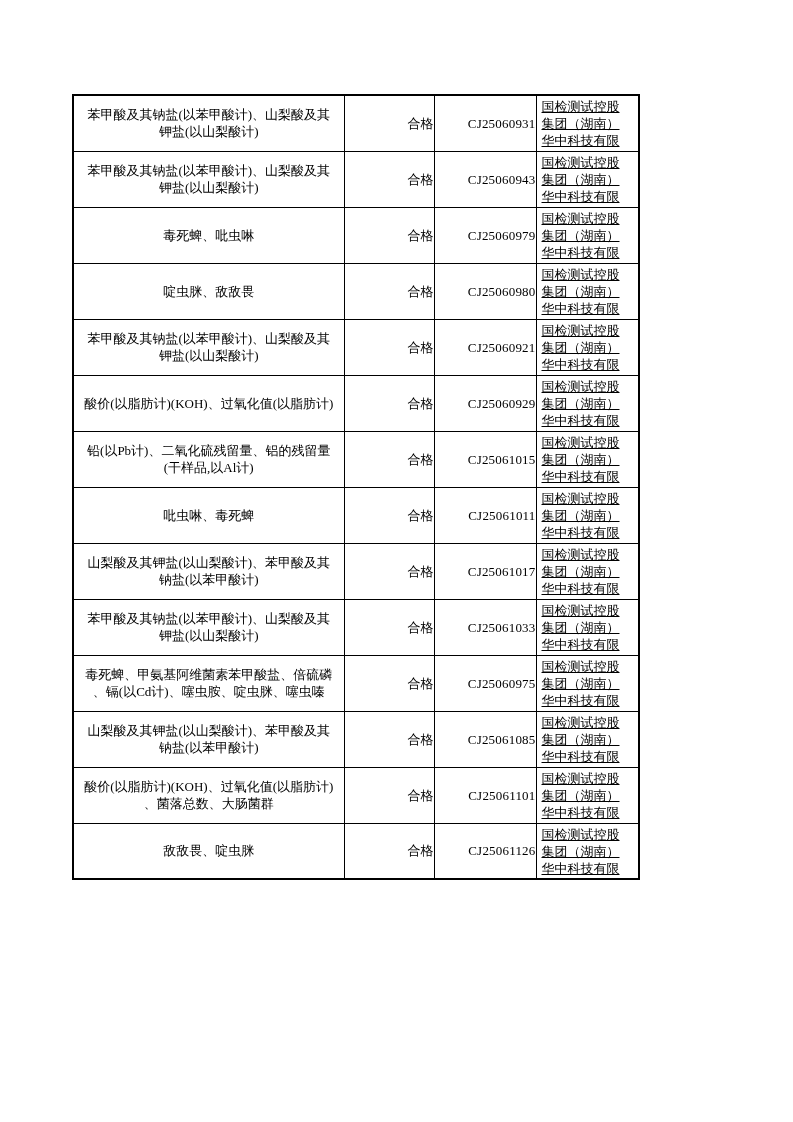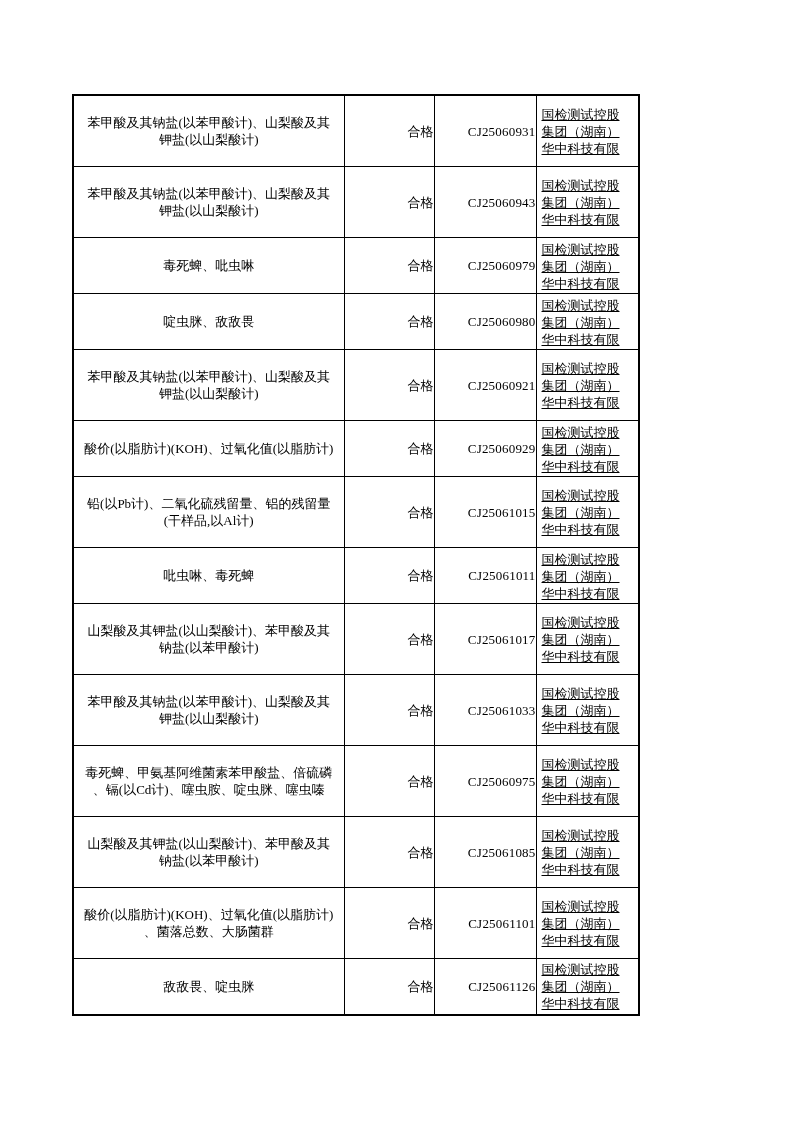--- a/index.html
+++ b/index.html
@@ -33,21 +33,21 @@
     border: 1px solid #000000;
     vertical-align: middle;
     font-size: 13px;
     line-height: 17px;
     height: 56px;
     overflow: hidden;
   }
   td.items {
     text-align: center;
     white-space: pre-line;
-    padding: 18px 2px;
+    padding: 3px 2px;
   }
   td.result {
     text-align: right;
   }
   td.report {
     text-align: right;
     letter-spacing: 0.2px;
   }
   td.agency {
     text-align: left;

